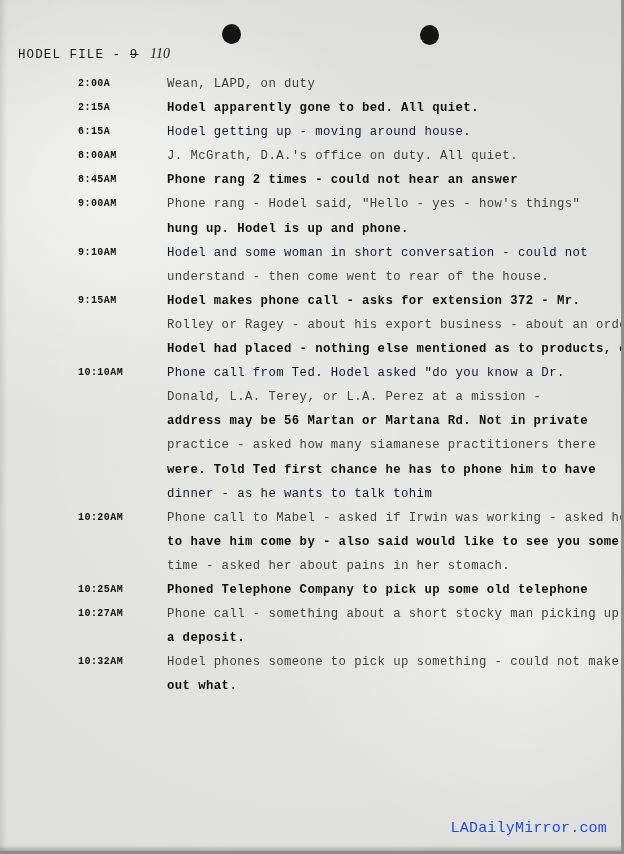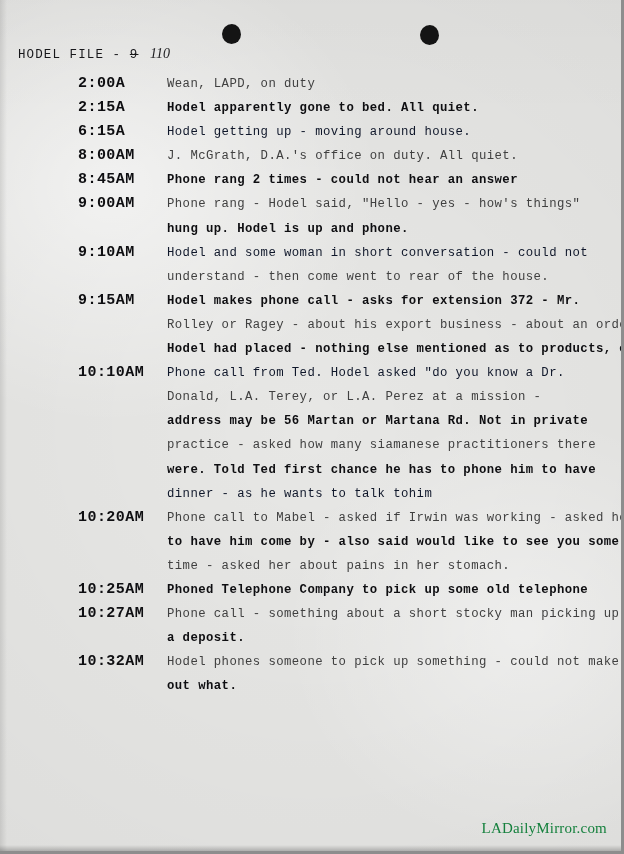--- a/index.html
+++ b/index.html
@@ -103,44 +103,44 @@
   }
   .log-line {
     position: relative;
     height: 24.1px;
     line-height: 24.1px;
     white-space: nowrap;
   }
   .entry-time {
     position: absolute;
     left: 78px;
-    font-size: 15px;
+    font-size: 10px;
     letter-spacing: 0.45px;
     color: #17171a;
   }
   .entry-text {
     position: absolute;
     left: 167px;
     font-size: 12.3px;
     letter-spacing: 0.42px;
     color: #1a1a1d;
   }
   
   .ink-light  { color: #0f172a; }
   .ink-medium { color: #404040; }
   .ink-dark   { color: #0e0e11; font-weight: 700; }
 
   
   #watermark {
     position: absolute;
     right: 14px;
     bottom: 14px;
-    font-family: Liberation Serif, serif;
+    font-family: Liberation Mono, monospace;
     font-size: 15px;
-    color: #15803d;
+    color: #1d4ed8;
     letter-spacing: 0.2px;
   }
 </style>
 </head>
 <body>
 
 <div id="scan-page">
 
   <div id="paper-texture"></div>
   <div id="left-edge-shadow"></div>

